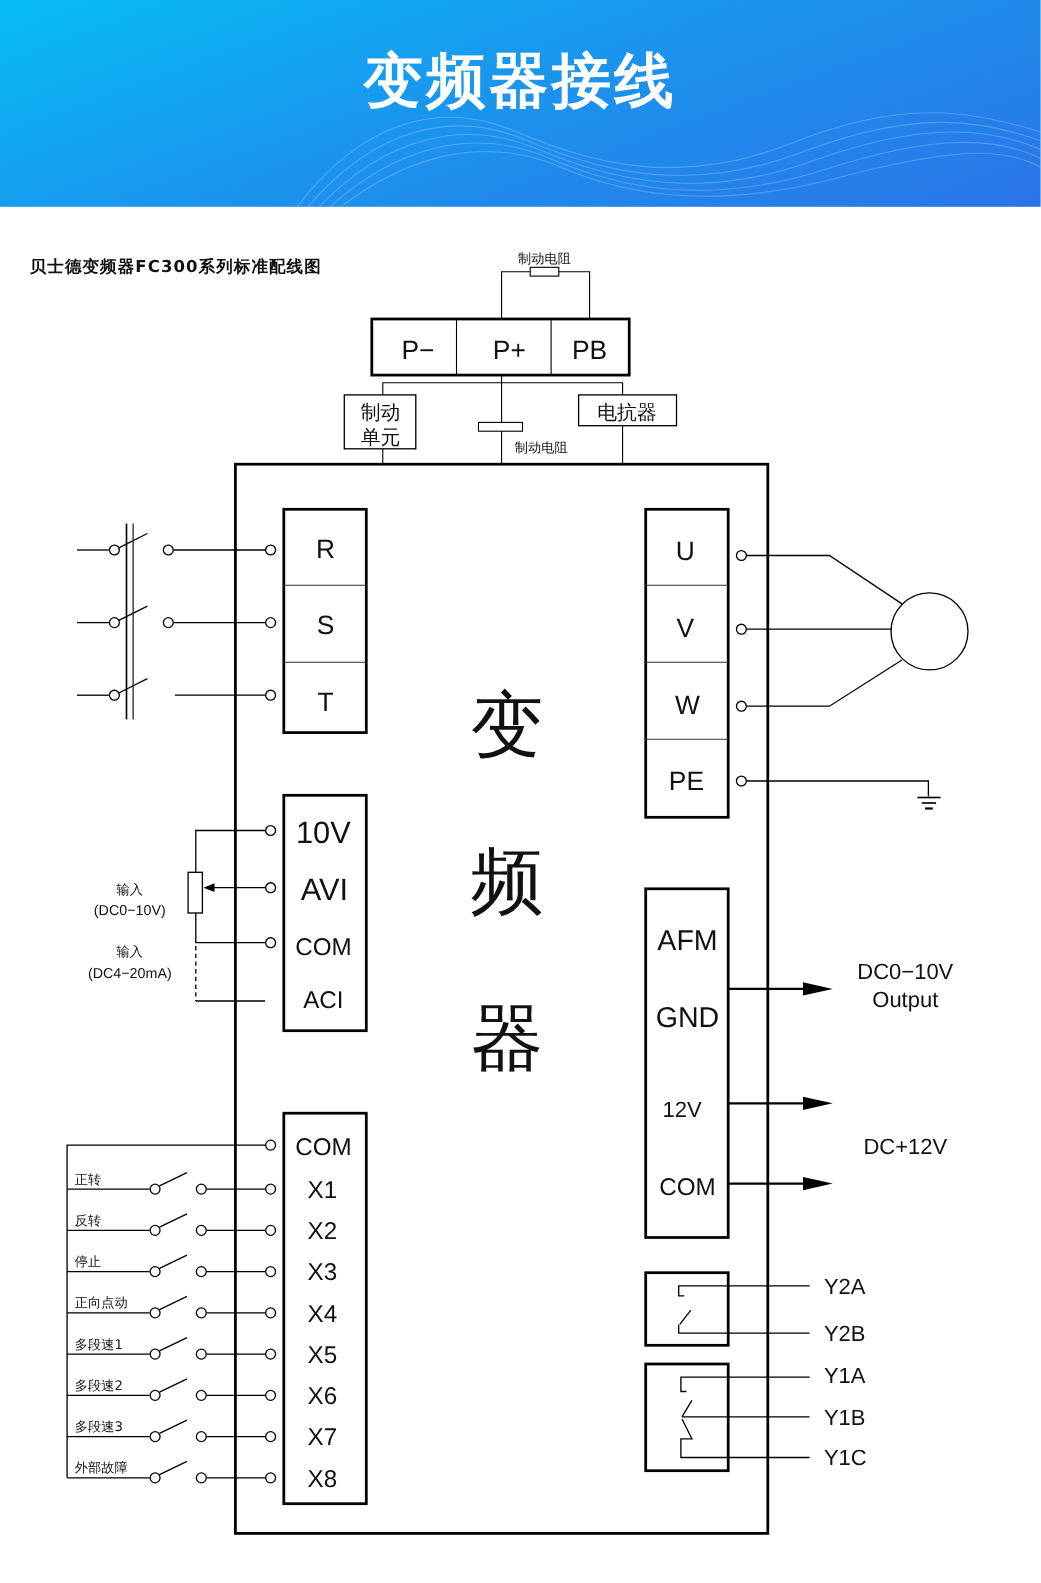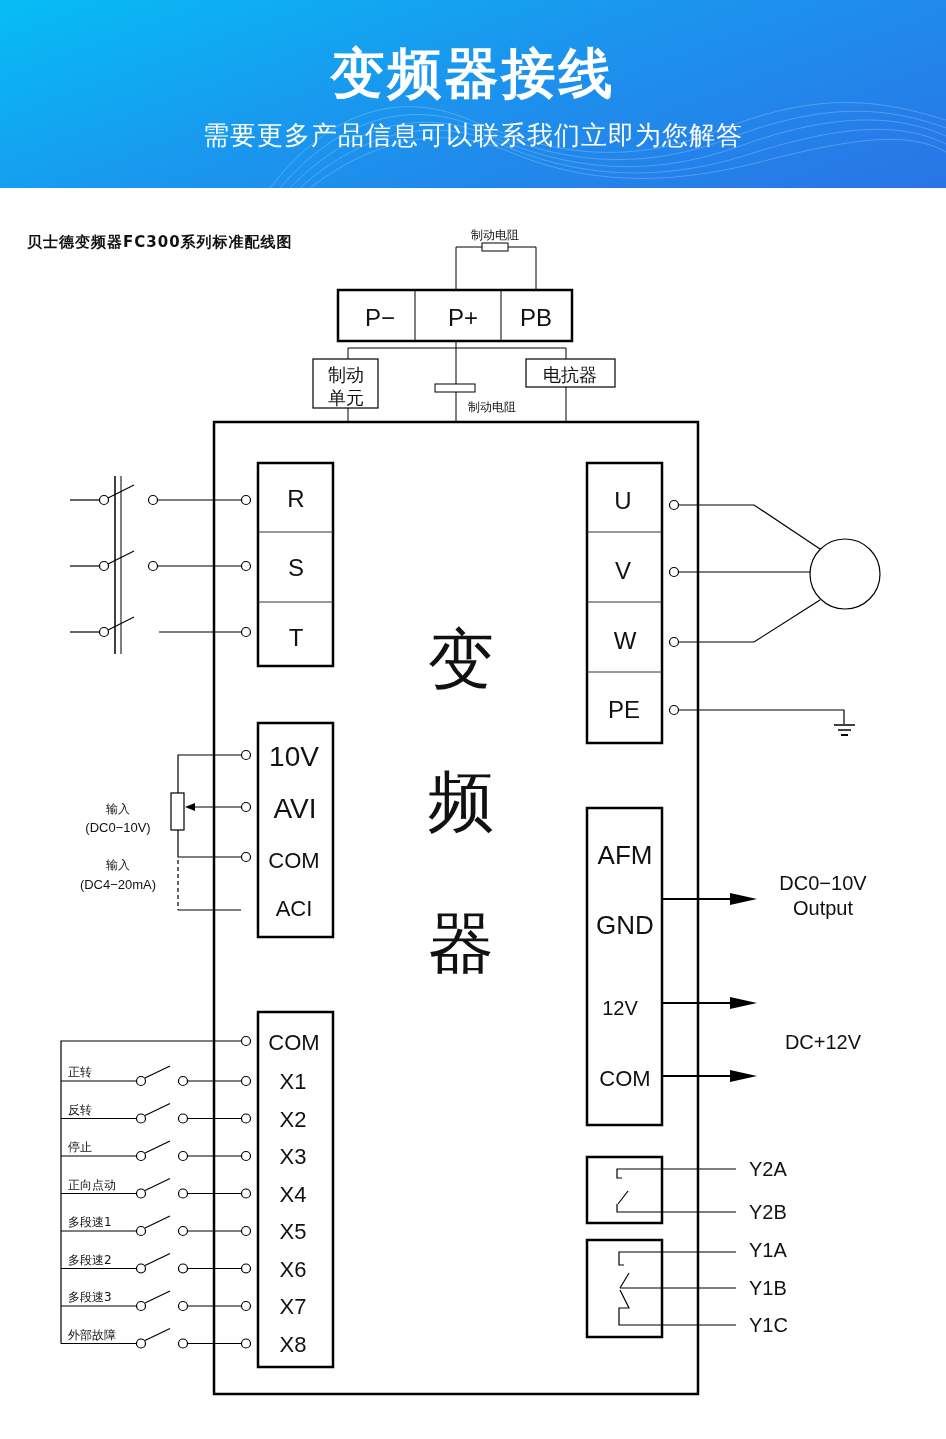--- a/index.html
+++ b/index.html
@@ -24,21 +24,20 @@
   <svg class="waves" width="946" height="188">
     <g fill="none" stroke="rgba(255,255,255,0.22)" stroke-width="1">
       <path d="M270 188 C 330 110, 400 90, 470 120 S 620 170, 720 130 S 880 100, 946 120"></path>
       <path d="M280 188 C 340 118, 410 98, 480 128 S 630 176, 730 138 S 890 108, 946 128"></path>
       <path d="M290 188 C 350 126, 420 106, 490 136 S 640 182, 740 146 S 900 116, 946 136"></path>
       <path d="M300 188 C 360 134, 430 114, 500 144 S 650 186, 750 154 S 905 124, 946 144"></path>
       <path d="M310 188 C 370 142, 440 122, 510 152 S 660 188, 760 162 S 910 132, 946 152"></path>
     </g>
   </svg>
   <div class="banner-title">变频器接线</div>
-  <div class="banner-sub">需要更多产品信息可以联系我们立即为您解答</div>
 </div>
 
 <svg id="diagram" width="946" height="1251" viewBox="0 188 946 1251">
 
   <text class="cn" x="27" y="247" font-size="15" font-weight="bold" letter-spacing="1">贝士德变频器FC300系列标准配线图</text>
 
   <rect x="214" y="422" width="484" height="972" fill="none" stroke="#000" stroke-width="2.5"></rect>
   <text class="cn" x="461" y="682" font-size="66" text-anchor="middle">变</text>
   <text class="cn" x="461" y="824" font-size="66" text-anchor="middle">频</text>
   <text class="cn" x="461" y="966" font-size="66" text-anchor="middle">器</text>

